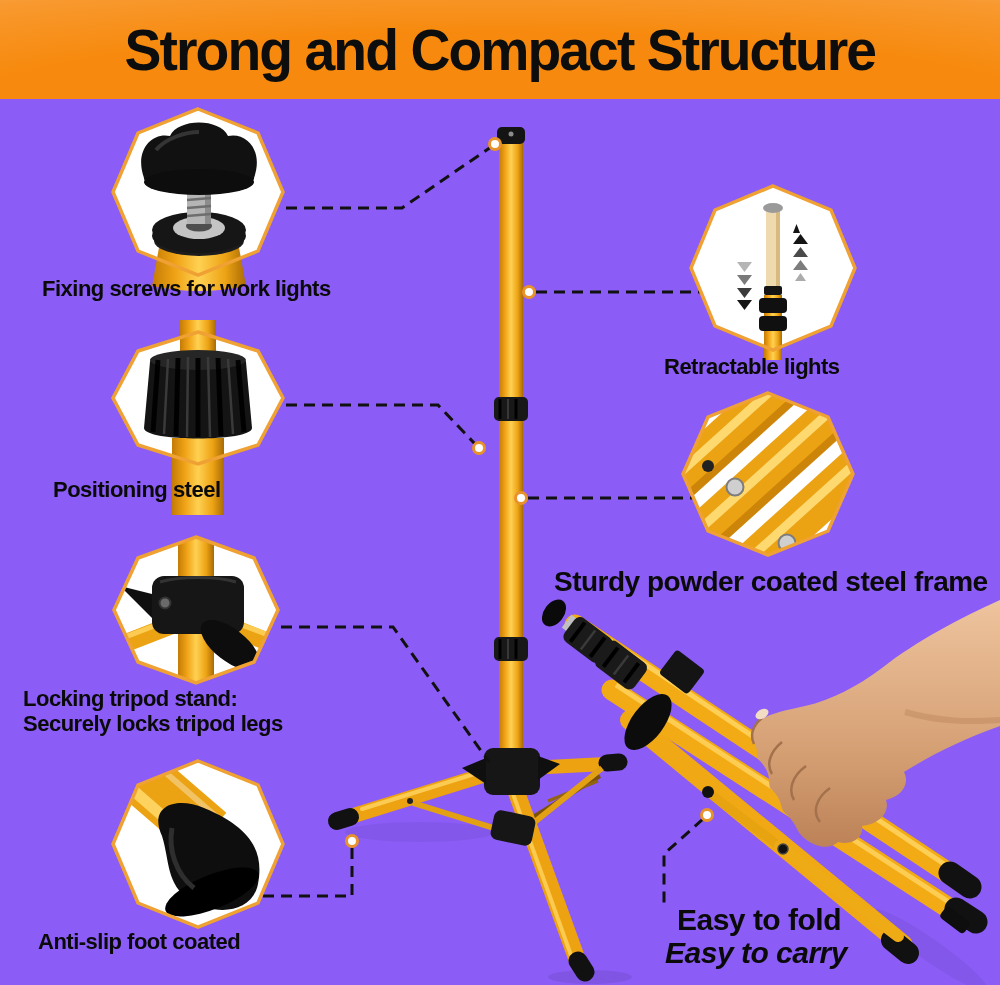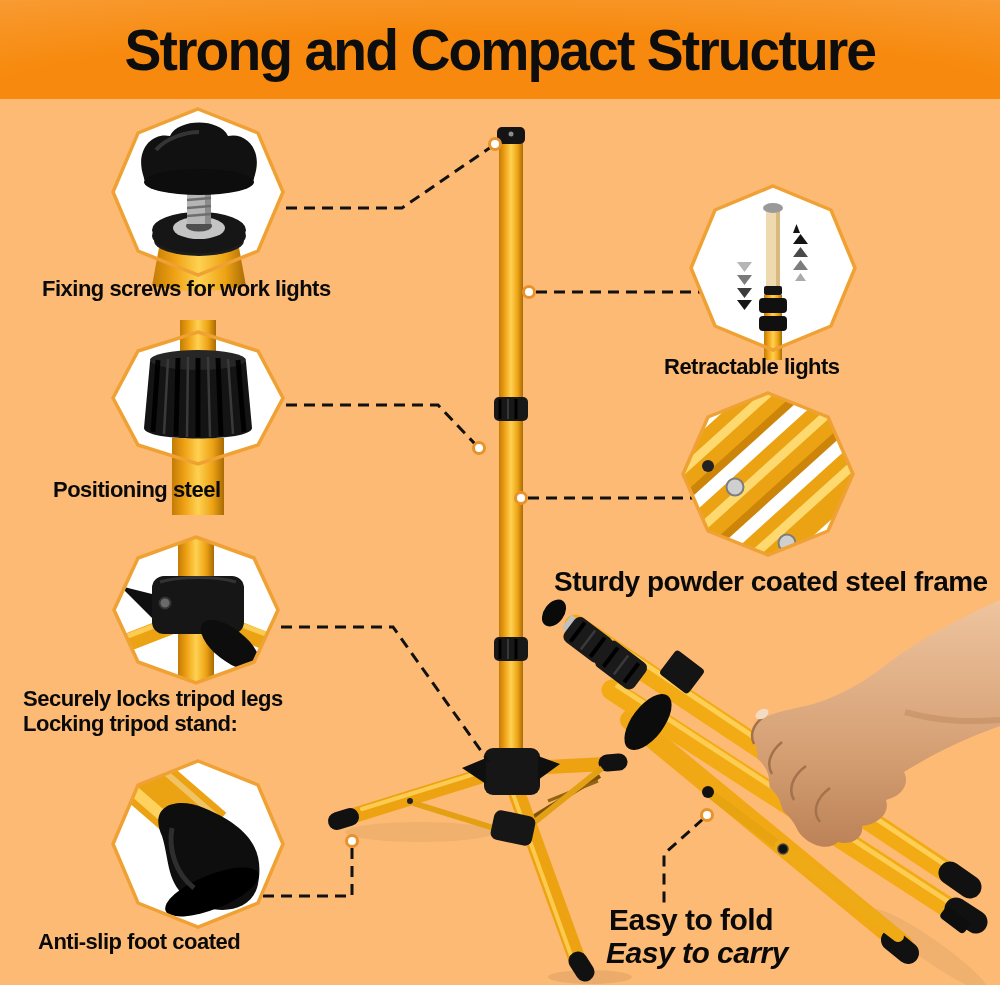--- a/index.html
+++ b/index.html
@@ -1,34 +1,34 @@
 <!DOCTYPE html>
 <html><head>
 <meta charset="utf-8">
 <style>
   html,body{margin:0;padding:0;background:#ffffff;}
   #stage{
-    position:relative;width:1000px;height:985px;overflow:hidden;background:#fdba74;
+    position:relative;width:1000px;height:985px;overflow:hidden;background:#8b5cf6;
     font-family:"Liberation Sans","DejaVu Sans",sans-serif;
   }
   #banner{
     position:absolute;left:0;top:0;width:1000px;height:99px;
     background:radial-gradient(130% 190% at 50% 112%, #f78a0e 42%, #f8992f 68%, #fbbd78 92%, #fccf96 100%);
     display:flex;align-items:center;justify-content:center;
   }
   #banner h1{
     margin:0;font-size:57px;font-weight:bold;color:#0d0d0d;letter-spacing:-2px;
     transform:scaleX(0.97);white-space:nowrap;
   }
   #scene{position:absolute;left:0;top:0;width:1000px;height:985px;}
   .lbl{
     position:absolute;color:#0a0a0a;font-weight:bold;font-size:22px;
     text-align:left;line-height:1.12;letter-spacing:-0.5px;white-space:nowrap;
   }
-  .lbl.left-align{text-align:left;}
+  .lbl.left-align{text-align:center;}
   .lbl.big{font-size:30px;letter-spacing:-0.5px;}
   #lbl-fixing{left:42px;top:277px;width:350px;}
   #lbl-positioning{left:53px;top:478px;width:300px;}
   #lbl-locking{left:23px;top:687px;width:360px;}
   #lbl-antislip{left:38px;top:930px;width:320px;}
   #lbl-retractable{left:664px;top:355px;width:220px;}
   #lbl-sturdy{left:554px;top:559px;width:388px;font-size:28px;margin-top:7px;}
   #lbl-fold{left:609px;top:903px;width:300px;}
   #lbl-carry{left:606px;top:936px;width:300px;font-style:italic;}
 </style>
@@ -313,22 +313,22 @@
         <circle cx="735" cy="487" r="8.5" fill="#cfcfcf" stroke="#7d7d7d" stroke-width="2"></circle>
         <circle cx="787" cy="543" r="8.5" fill="#cfcfcf" stroke="#7d7d7d" stroke-width="2"></circle>
       </g>
       <polygon points="768,393 828,417 853,474 828,531 768,555 708,531 683,474 708,417" fill="none" stroke="#efa133" stroke-width="3.5"></polygon>
     </g>
   </svg>
 
   <div class="lbl" id="lbl-fixing">Fixing screws for work lights</div>
   <div class="lbl" id="lbl-positioning">Positioning steel</div>
   <div class="lbl" id="lbl-locking">
+    <div>Locking tripod stand:</div>
     <div>Securely locks tripod legs</div>
-    <div>Locking tripod stand:</div>
   </div>
   <div class="lbl" id="lbl-antislip">Anti-slip foot coated</div>
   <div class="lbl" id="lbl-retractable">Retractable lights</div>
   <div class="lbl" id="lbl-sturdy">Sturdy powder coated steel frame</div>
   <div class="lbl big left-align" id="lbl-fold">Easy to fold</div>
   <div class="lbl big left-align" id="lbl-carry">Easy to carry</div>
 
 </div>
 
 </body></html>

